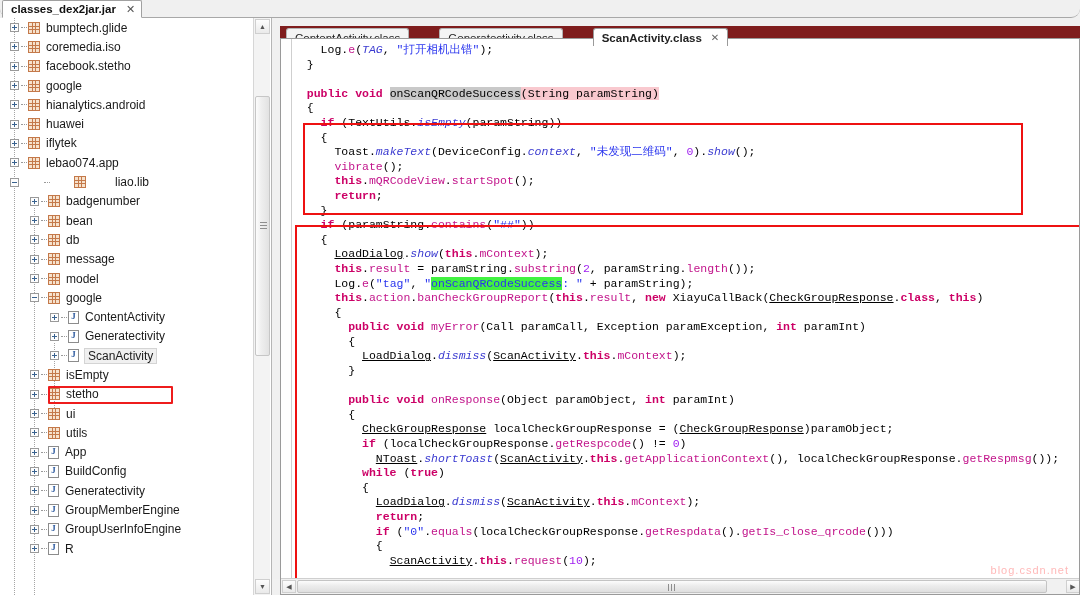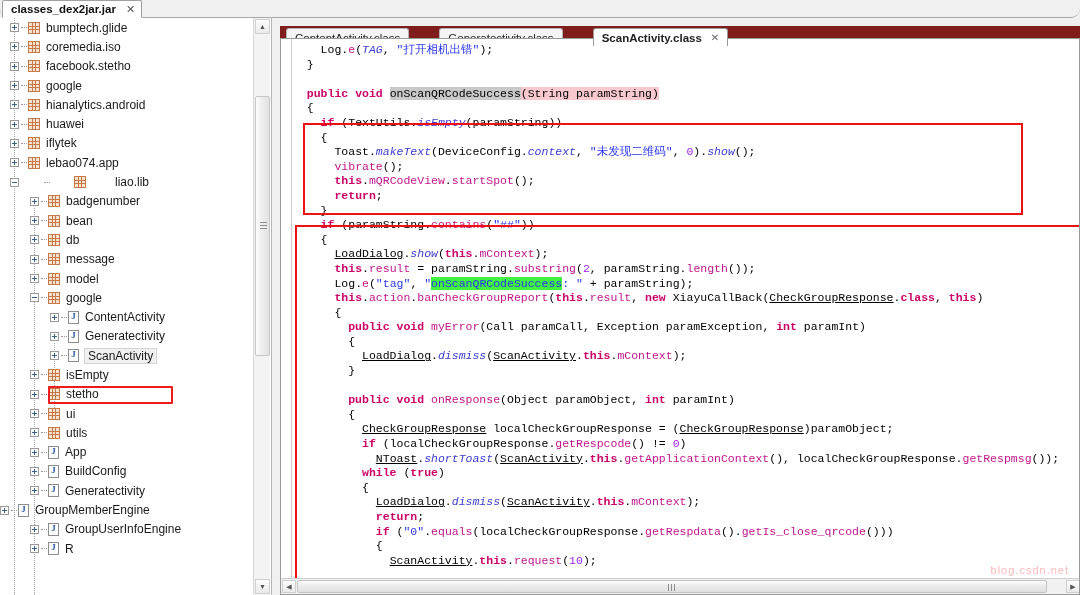--- a/index.html
+++ b/index.html
@@ -433,21 +433,21 @@
             <span class="dots"></span>
             <span class="icon-class"></span>
             <span class="tree-label">BuildConfig</span>
           </div>
           <div class="tree-row" style="padding-left: 30px;">
             <span class="expander collapsed"></span>
             <span class="dots"></span>
             <span class="icon-class"></span>
             <span class="tree-label">Generatectivity</span>
           </div>
-          <div class="tree-row" style="">
+          <div class="tree-row" style="padding-left: 30px;">
             <span class="expander collapsed"></span>
             <span class="dots"></span>
             <span class="icon-class"></span>
             <span class="tree-label">GroupMemberEngine</span>
           </div>
           <div class="tree-row" style="padding-left: 30px;">
             <span class="expander collapsed"></span>
             <span class="dots"></span>
             <span class="icon-class"></span>
             <span class="tree-label">GroupUserInfoEngine</span>

